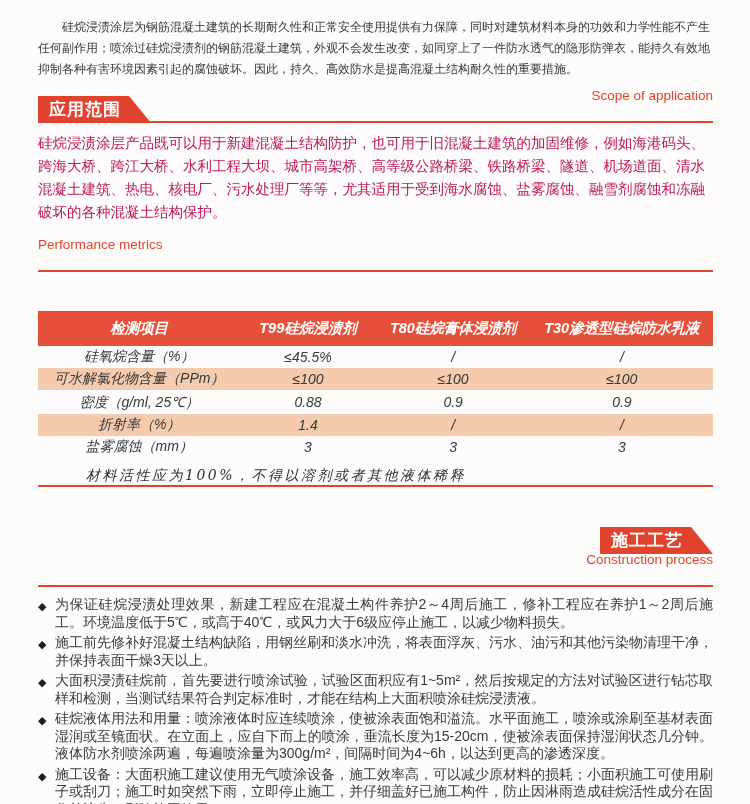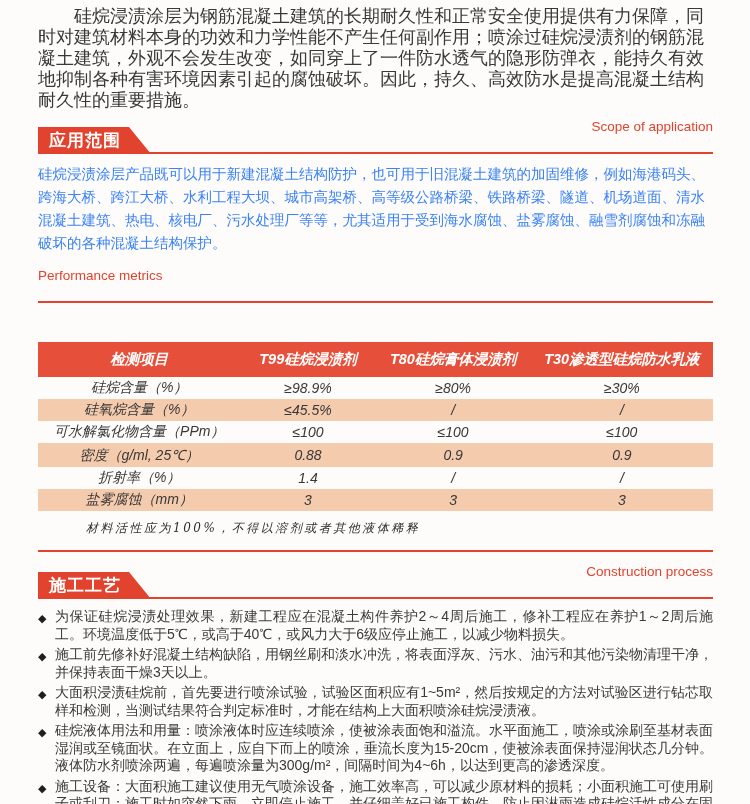--- a/index.html
+++ b/index.html
@@ -13,25 +13,25 @@
   body{
     height:804px;
     background:#fdfcfa;
     font-family:"Liberation Sans",sans-serif;
     color:var(--ink);
     overflow:hidden;
   }
   .page{padding:6px 37px 0 38px;}
 
   .intro{
-    font-size:18px;
+    font-size:12px;
     line-height:21px;
     text-indent:2em;
     color:#383838;
-    margin-top:0;
+    margin-top:11px;
   }
 
   .sec-header{
     position:relative;
     border-bottom:2px solid var(--red);
     display:flex;
     justify-content:space-between;
     align-items:flex-end;
   }
   .badge{
@@ -48,21 +48,21 @@
   .sec-en{
     color:var(--red);
     font-size:13.5px;
     padding-bottom:18px;
   }
 
   .sec-application .sec-header{margin-top:8px;}
   .sec-body{
     font-size:14.5px;
     line-height:23px;
-    color:#3b82f6;
+    color:#be185d;
     margin-top:9px;
   }
 
   .sec-performance .sec-header{margin-top:13px;}
 
   table.metrics{
     width:100%;
     border-collapse:collapse;
     margin-top:39px;
     font-size:14px;
@@ -80,33 +80,33 @@
     text-align:center;
     padding:2px 4px;
     height:21px;
     color:#383838;
   }
   table.metrics tbody tr:nth-child(even){background:var(--peach);}
 
   .note{
     font-family:"DejaVu Serif",serif;
     font-style:italic;
-    font-size:12px;
+    font-size:14px;
     letter-spacing:2.5px;
     color:#2f2f2f;
-    margin:9px 0 13px 48px;
+    margin:9px 0 0 48px;
   }
 
   .divider{
     border:none;
     border-top:2px solid var(--red);
     margin:0;
   }
 
-  .sec-construction .sec-header{margin-top:12px;}
+  .sec-construction .sec-header{margin-top:40px;flex-direction:column;}
 
   ul.bullets{
     list-style:none;
     margin-top:9px;
   }
   ul.bullets li{
     position:relative;
     padding-left:17px;
     font-size:14px;
     line-height:17.5px;
@@ -153,26 +153,20 @@
       </colgroup>
       <thead>
         <tr>
             <th>检测项目</th>
             <th>T99硅烷浸渍剂</th>
             <th>T80硅烷膏体浸渍剂</th>
             <th>T30渗透型硅烷防水乳液</th>
           </tr>
       </thead>
       <tbody>
-          <tr>
-            <td>硅烷含量（%）</td>
-            <td>≥98.9%</td>
-            <td>≥80%</td>
-            <td>≥30%</td>
-          </tr>
           <tr>
             <td>硅氧烷含量（%）</td>
             <td>≤45.5%</td>
             <td>/</td>
             <td>/</td>
           </tr>
           <tr>
             <td>可水解氯化物含量（PPm）</td>
             <td>≤100</td>
             <td>≤100</td>

